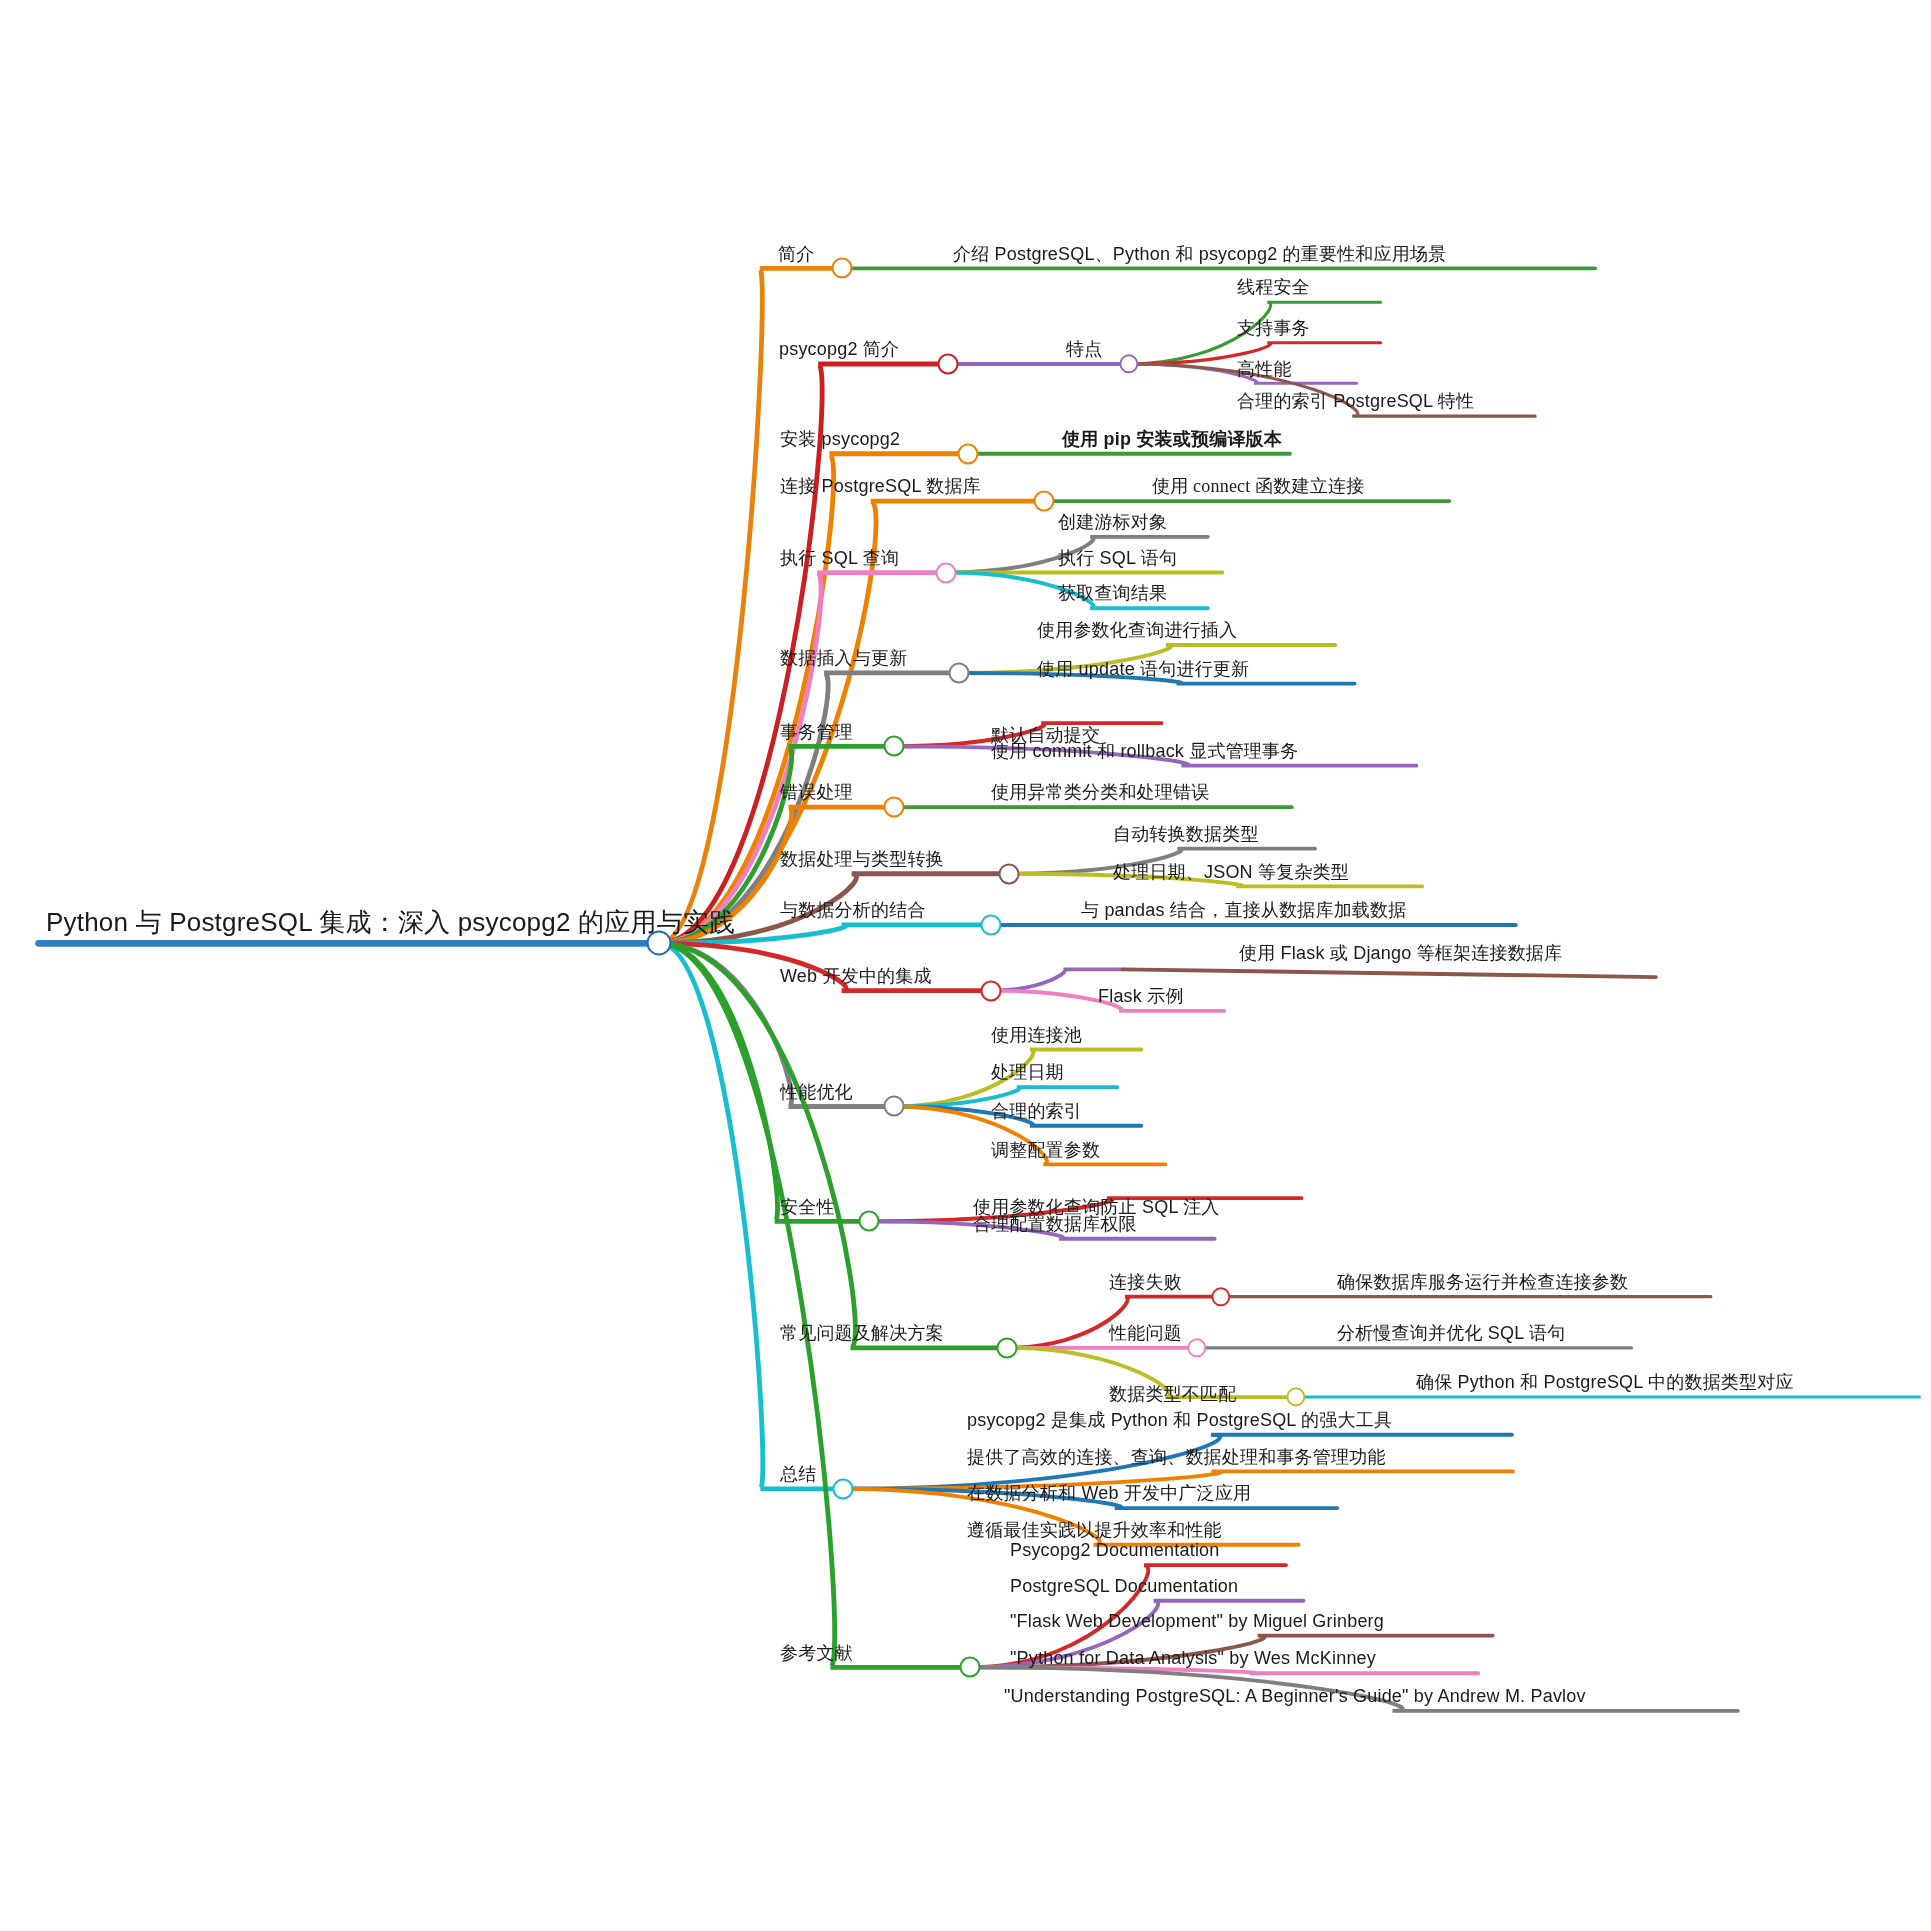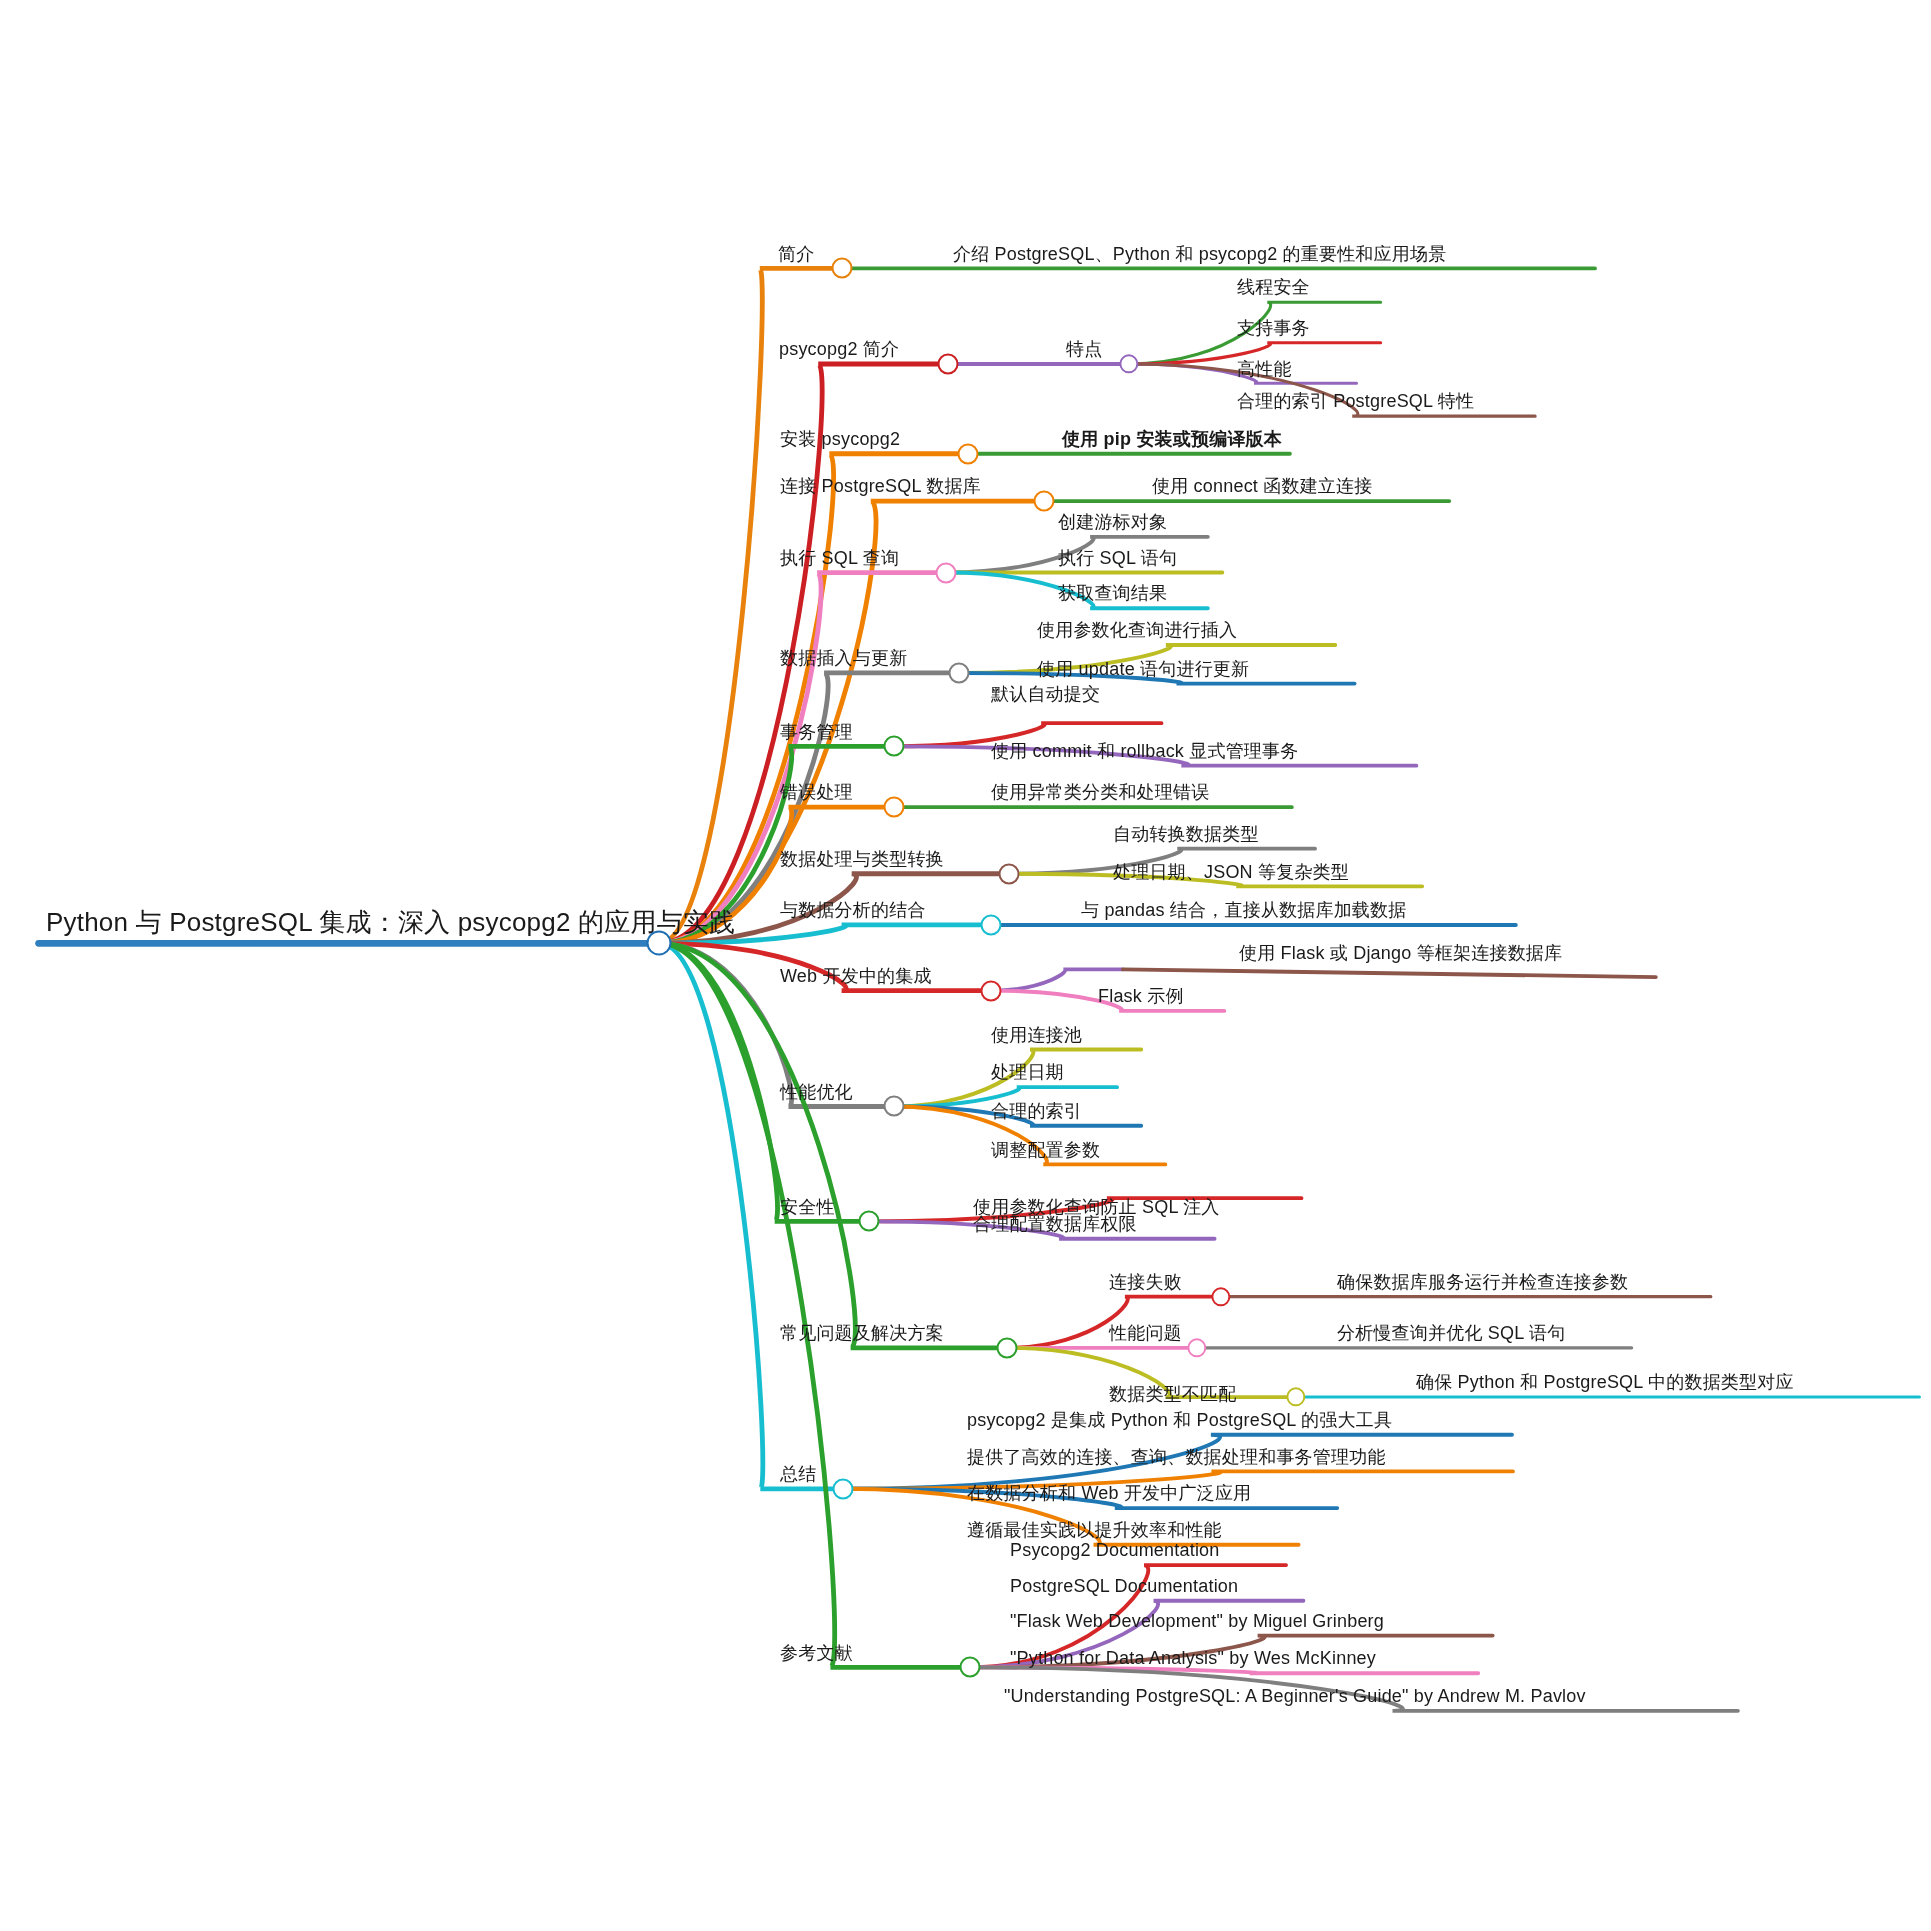--- a/index.html
+++ b/index.html
@@ -86,30 +86,30 @@
       <div class="lbl" style="left: 953px; top: 263px;">介绍 PostgreSQL、Python 和 psycopg2 的重要性和应用场景</div>
       <div class="lbl" style="left: 779px; top: 358px;">psycopg2 简介</div>
       <div class="lbl" style="left: 1066px; top: 358px;">特点</div>
       <div class="lbl" style="left: 1237px; top: 296px;">线程安全</div>
       <div class="lbl" style="left: 1237px; top: 337px;">支持事务</div>
       <div class="lbl" style="left: 1237px; top: 378px;">高性能</div>
       <div class="lbl" style="left: 1237px; top: 410px;">合理的索引 PostgreSQL 特性</div>
       <div class="lbl" style="left: 780px; top: 448px;">安装 psycopg2</div>
       <div class="lbl" style="left: 1062px; top: 448px; font-weight: bold;">使用 pip 安装或预编译版本</div>
       <div class="lbl" style="left: 780px; top: 495px;">连接 PostgreSQL 数据库</div>
-      <div class="lbl" style="left: 1152px; top: 495px;">使用 connect 函数建立连接</div>
+      <div class="lbl" style="left: 1152px; top: 495px; font-family: Liberation Serif, serif;">使用 connect 函数建立连接</div>
       <div class="lbl" style="left: 780px; top: 567px;">执行 SQL 查询</div>
       <div class="lbl" style="left: 1058px; top: 531px;">创建游标对象</div>
       <div class="lbl" style="left: 1058px; top: 567px;">执行 SQL 语句</div>
       <div class="lbl" style="left: 1058px; top: 602px;">获取查询结果</div>
       <div class="lbl" style="left: 780px; top: 667px;">数据插入与更新</div>
       <div class="lbl" style="left: 1037px; top: 639px;">使用参数化查询进行插入</div>
       <div class="lbl" style="left: 1037px; top: 678px;">使用 update 语句进行更新</div>
       <div class="lbl" style="left: 780px; top: 741px;">事务管理</div>
-      <div class="lbl" style="left: 991px; top: 703px;">默认自动提交</div>
+      <div class="lbl" style="left: 991px; top: 744px;">默认自动提交</div>
       <div class="lbl" style="left: 991px; top: 760px;">使用 commit 和 rollback 显式管理事务</div>
       <div class="lbl" style="left: 780px; top: 801px;">错误处理</div>
       <div class="lbl" style="left: 991px; top: 801px;">使用异常类分类和处理错误</div>
       <div class="lbl" style="left: 780px; top: 868px;">数据处理与类型转换</div>
       <div class="lbl" style="left: 1113px; top: 843px;">自动转换数据类型</div>
       <div class="lbl" style="left: 1113px; top: 881px;">处理日期、JSON 等复杂类型</div>
       <div class="lbl" style="left: 780px; top: 919px;">与数据分析的结合</div>
       <div class="lbl" style="left: 1081px; top: 919px;">与 pandas 结合，直接从数据库加载数据</div>
       <div class="lbl" style="left: 780px; top: 985px;">Web 开发中的集成</div>
       <div class="lbl" style="left: 1239px; top: 962px; text-align: right;">使用 Flask 或 Django 等框架连接数据库</div>

